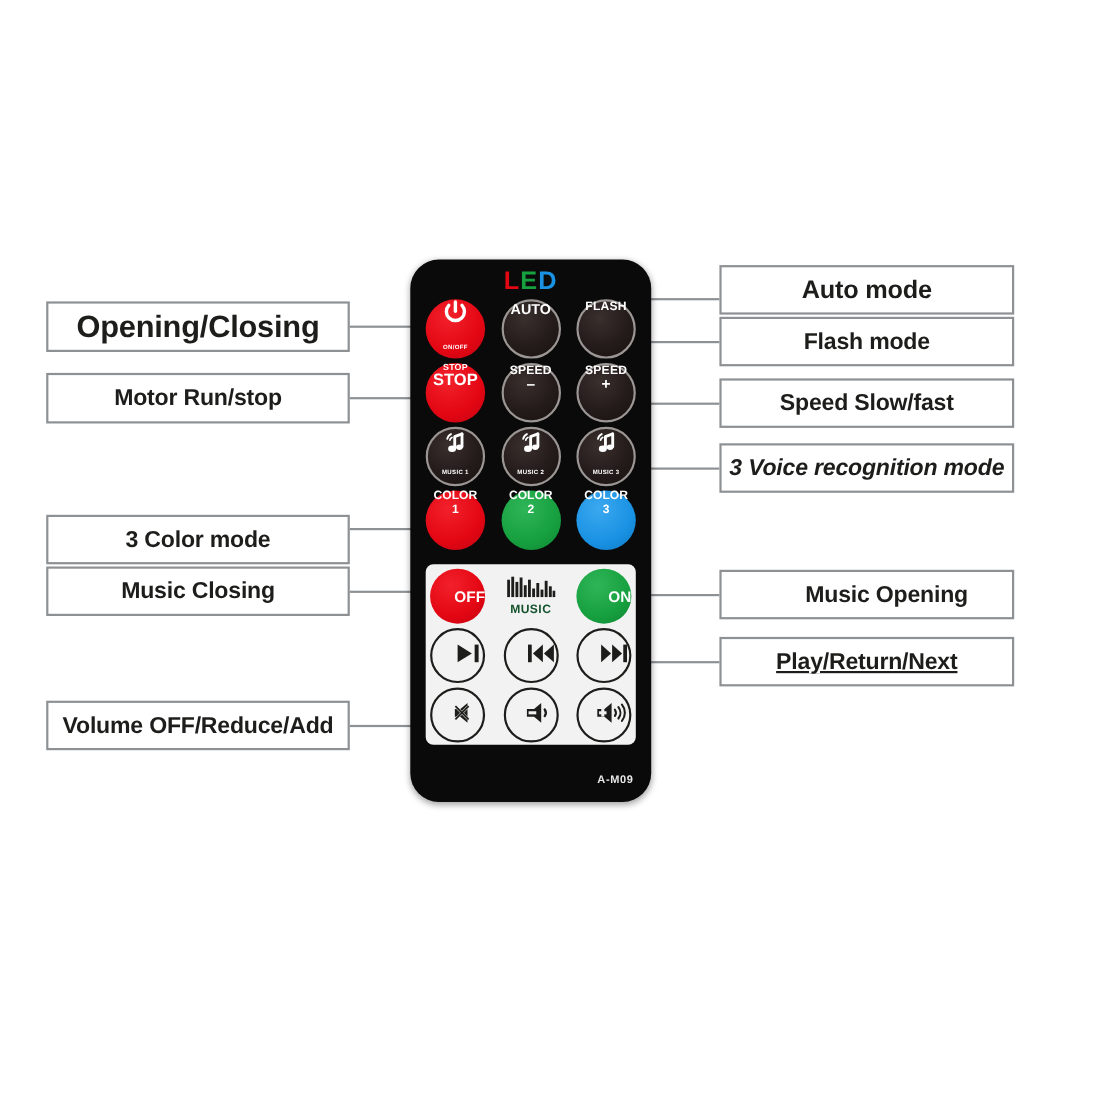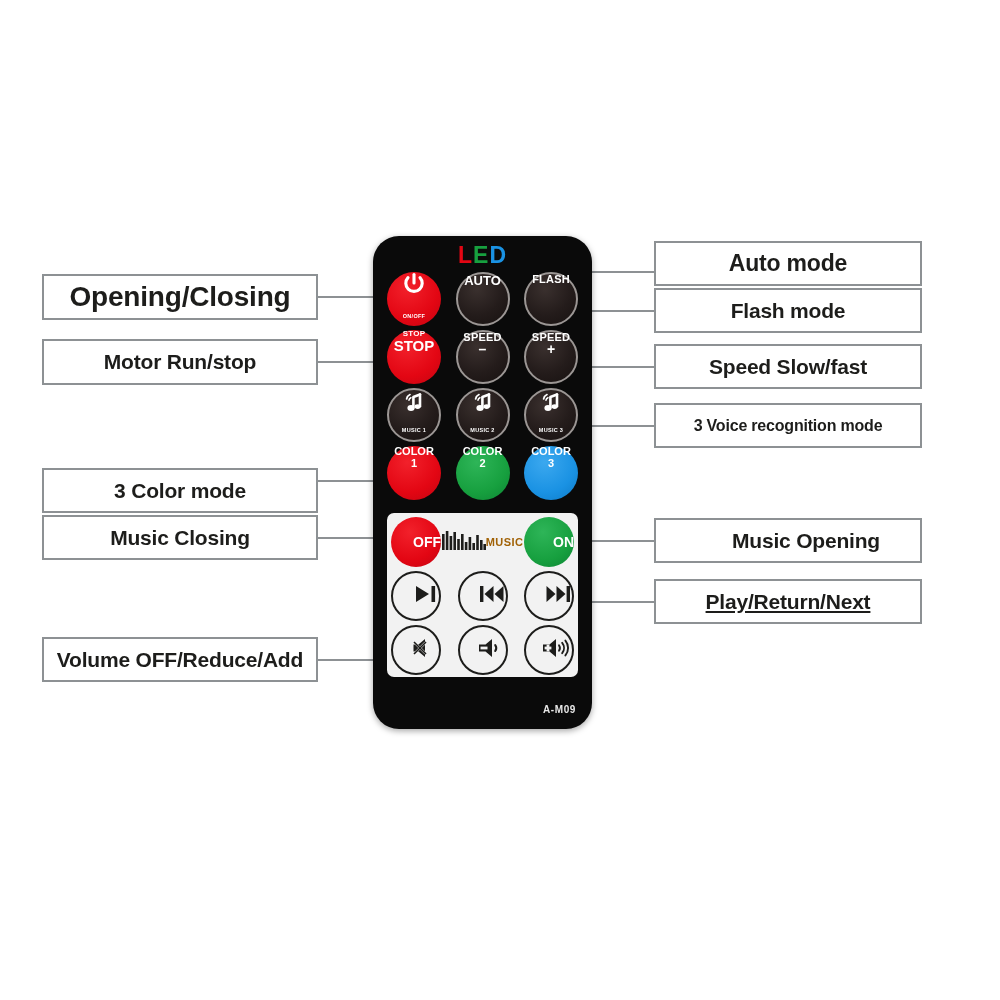--- a/index.html
+++ b/index.html
@@ -182,24 +182,24 @@
   .wkey.green {
     background: radial-gradient(circle at 38% 30%, #2eb558 0%, #17a03f 60%, #0d8533 100%);
     color: #ffffff;
     font-weight: 800;
     font-size: 14px;
   }
   .music-logo {
     width: 50px;
     height: 50px;
     display: flex;
-    flex-direction: row;
+    flex-direction: column;
     align-items: center;
     justify-content: center;
-    color: #a16207;
+    color: #14532d;
   }
   .music-logo .mtext {
     font-size: 11px;
     font-weight: 800;
     letter-spacing: 0.4px;
     line-height: 1;
     margin-top: 1px;
   }
 
   #model {
@@ -251,21 +251,21 @@
 <div class="callout" style="left:654px; top:288px; width:268px; height:45px; font-size:21px;">
   <span>Flash mode</span>
 </div>
 <div class="conn h" style="left:580px; top:310px; width:74px;"></div>
 
 <div class="callout" style="left:654px; top:344px; width:268px; height:45px; font-size:21px;">
   <span>Speed Slow/fast</span>
 </div>
 <div class="conn h" style="left:580px; top:366px; width:74px;"></div>
 
-<div class="callout" style="left:654px; top:403px; width:268px; height:45px; font-size:16px;">
+<div class="callout" style="left:654px; top:403px; width:268px; height:45px; font-size:21px;font-style:italic;">
   <span>3 Voice recognition mode</span>
 </div>
 <div class="conn h" style="left:580px; top:425px; width:74px;"></div>
 
 <div class="callout" style="left:654px; top:518px; width:268px; height:45px; font-size:21px;padding-left:36px;">
   <span>Music Opening</span>
 </div>
 <div class="conn h" style="left:580px; top:540px; width:74px;"></div>
 
 <div class="callout" style="left:654px; top:579px; width:268px; height:45px; font-size:21px;text-decoration:underline;">

